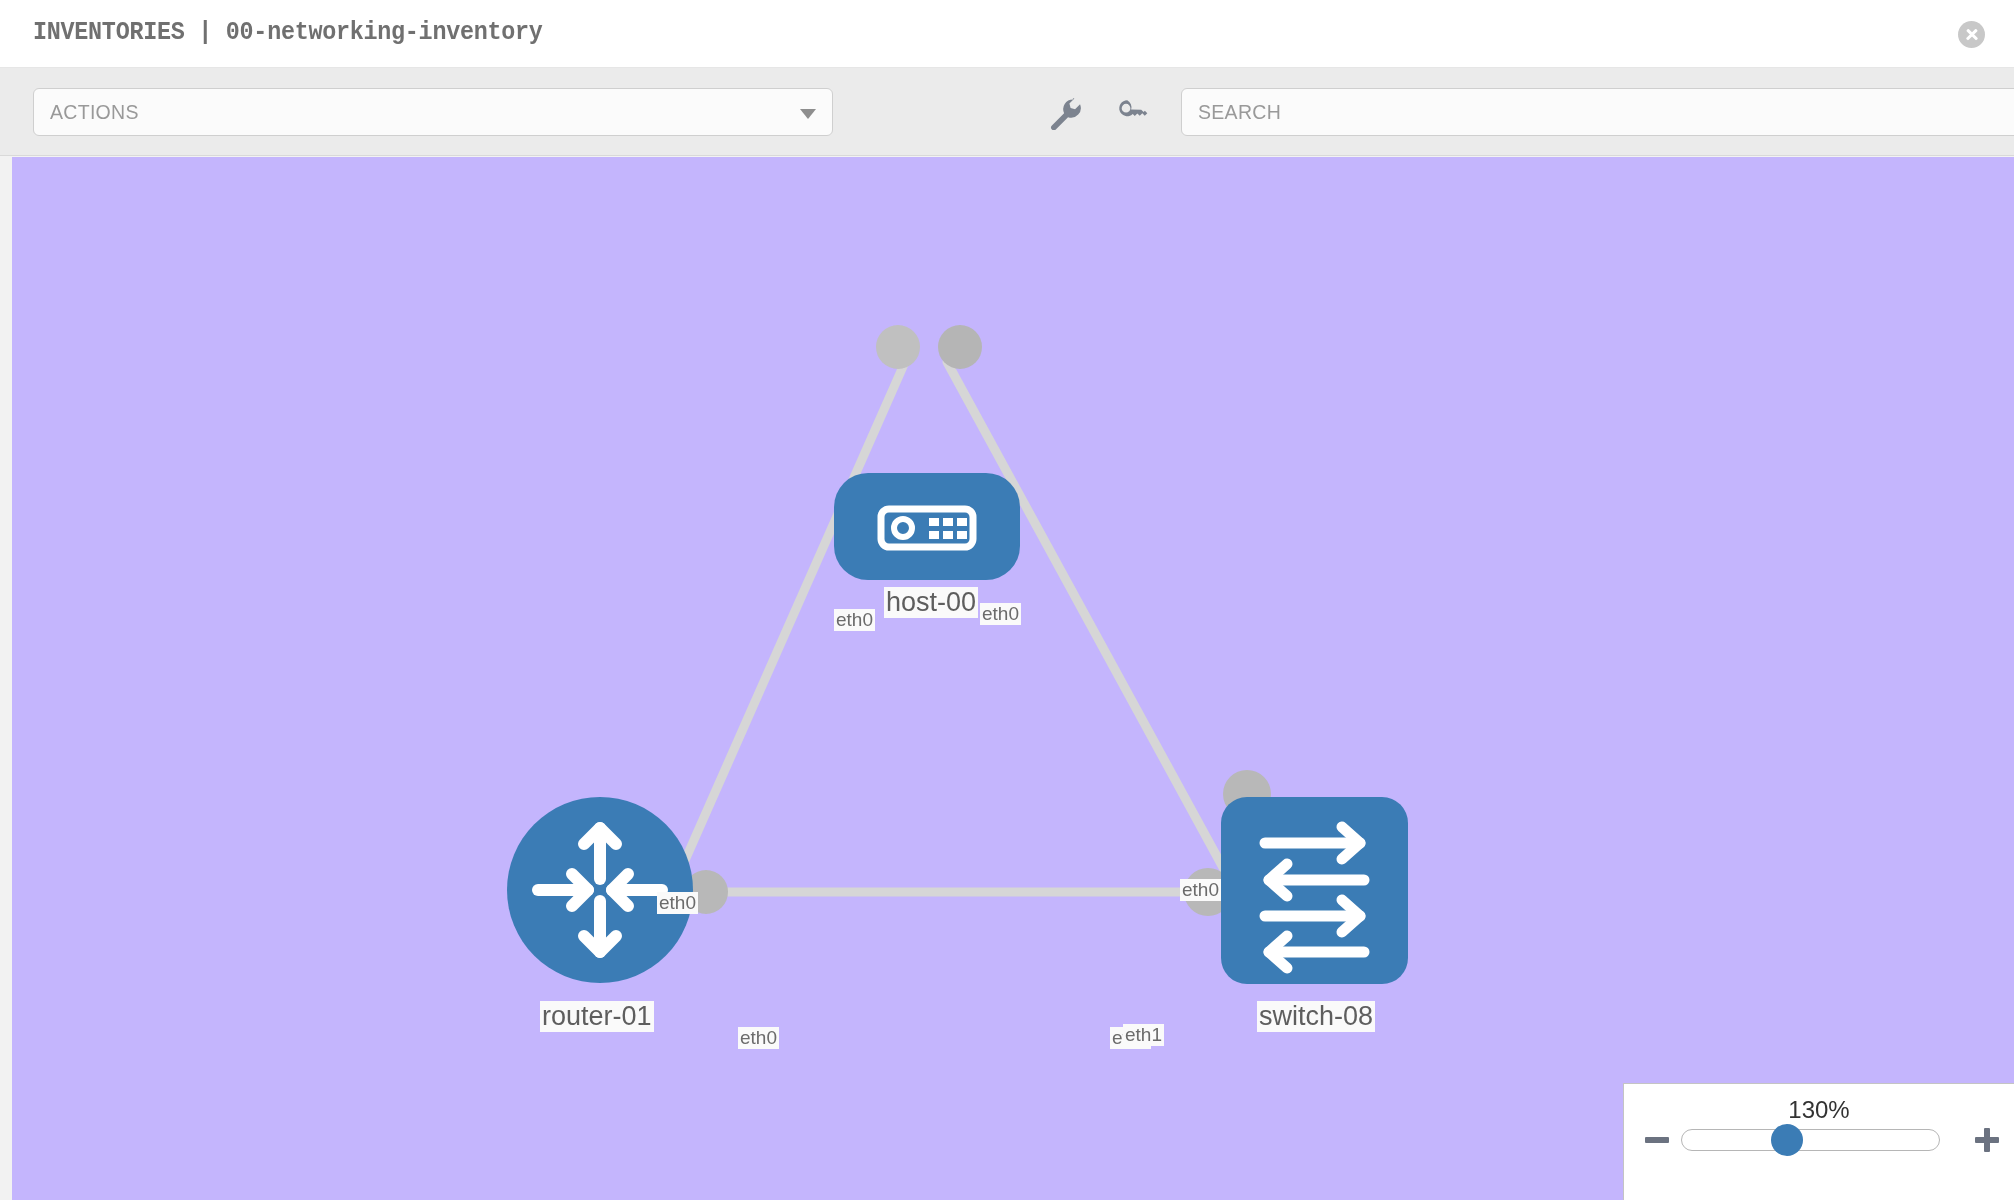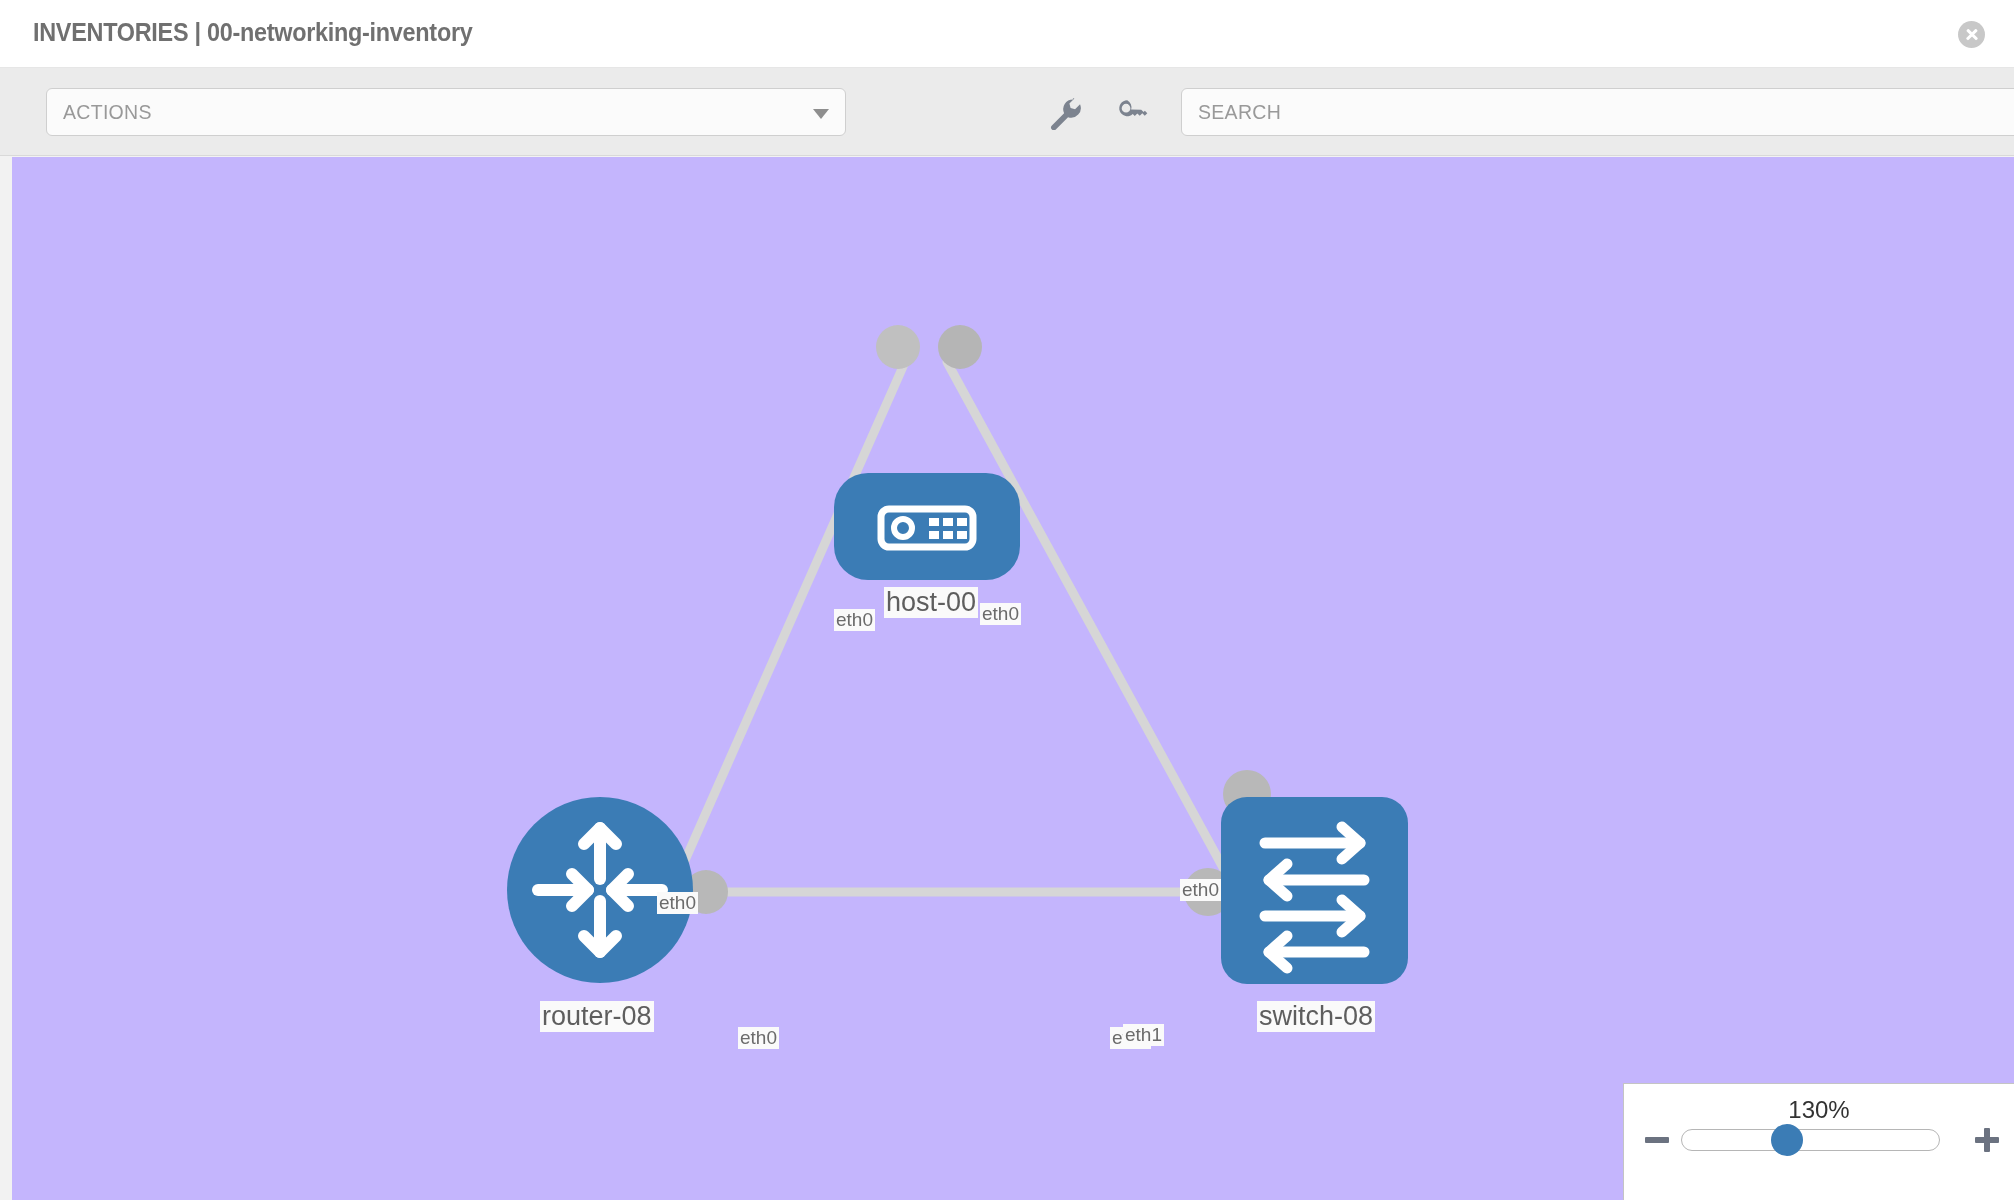--- a/index.html
+++ b/index.html
@@ -20,20 +20,21 @@
   }
 
   
   .header {
     position: absolute;
     top: 0; left: 0;
     width: 2014px;
     height: 68px;
     background: #ffffff;
     border-bottom: 1px solid #e6e6e6;
+    font-family: Liberation Mono, monospace;
   }
   .page-title {
     position: absolute;
     left: 33px;
     top: 17px;
     font-size: 26px;
     font-weight: bold;
     color: #707070;
     letter-spacing: -0.3px;
     white-space: nowrap;
@@ -90,21 +91,21 @@
   }
   .caret {
     position: absolute;
     right: 16px; top: 20px;
     width: 0; height: 0;
     border-left: 8px solid transparent;
     border-right: 8px solid transparent;
     border-top: 10px solid #8e8e8e;
   }
 
-  #actions-select { left: 46px; top: 20px; width: 800px; }
+  #actions-select { left: 33px; top: 20px; width: 800px; }
   #search-select  { left: 1181px; top: 20px; width: 952px; }
 
   .tool-icon {
     position: absolute;
     top: 28px;
     width: 34px;
     height: 34px;
     cursor: pointer;
   }
   #wrench-icon { left: 1047px; }
@@ -298,21 +299,21 @@
           <line x1="1253" y1="759" x2="1348" y2="759"></line>
           <polyline points="1330,743 1348,759 1330,775"></polyline>
           <line x1="1352" y1="795" x2="1257" y2="795"></line>
           <polyline points="1275,779 1257,795 1275,811"></polyline>
         </g>
       </g>
     </svg>
 
     <div class="node-label" style="left:872px; top:430px;">host-00</div>
 
-    <div class="node-label" style="left:528px; top:844px;">router-08</div>
+    <div class="node-label" style="left:528px; top:844px;">router-01</div>
 
     <div class="node-label" style="left:1245px; top:844px;">switch-08</div>
 
     <div class="port-label" style="left:822px; top:452px;">eth0</div>
 
     <div class="port-label" style="left:968px; top:446px;">eth0</div>
 
     <div class="port-label" style="left:645px; top:735px;">eth0</div>
 
     <div class="port-label" style="left:1168px; top:722px;">eth0</div>

